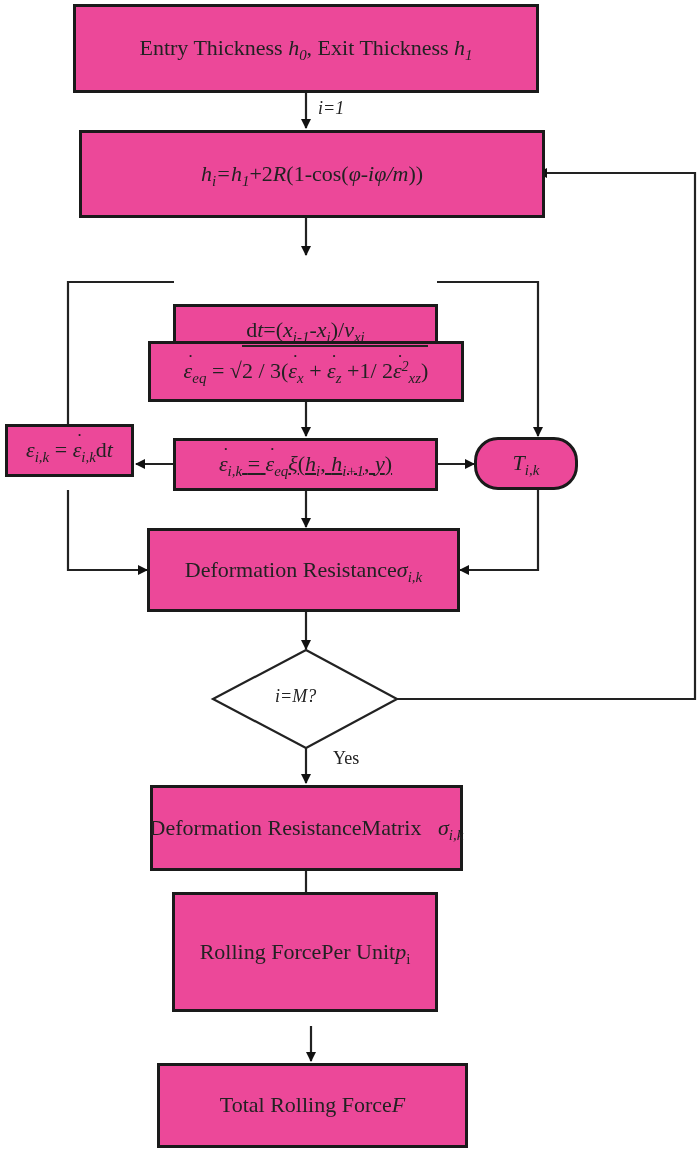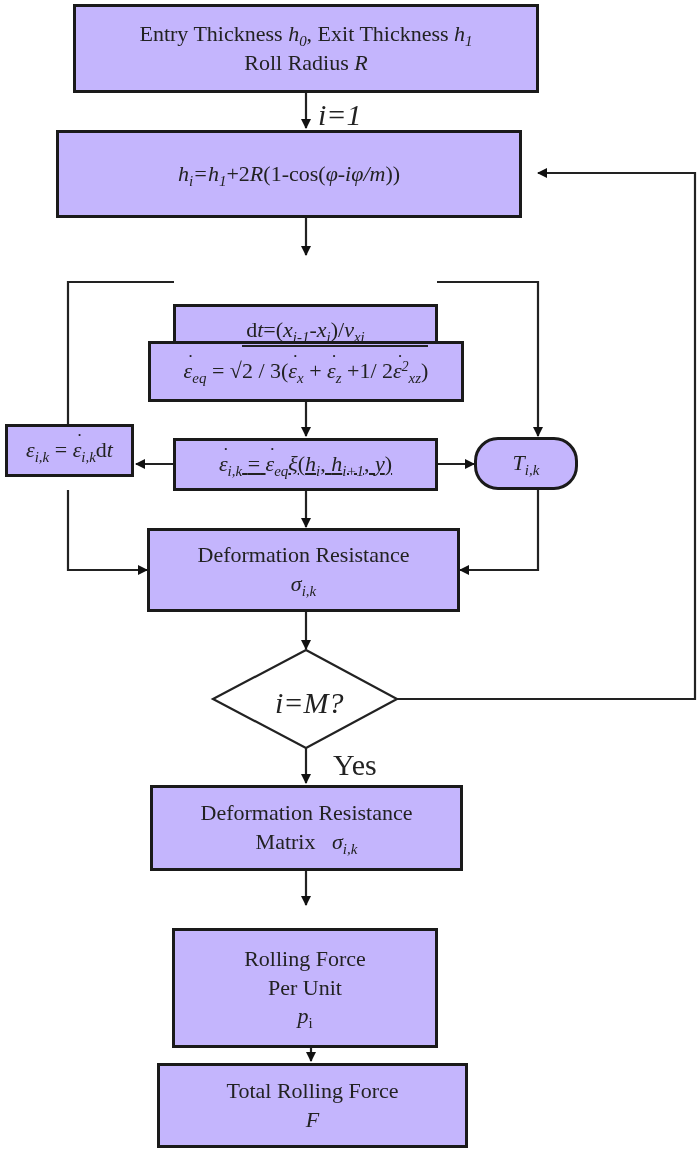--- a/index.html
+++ b/index.html
@@ -1,29 +1,29 @@
 <!DOCTYPE html>
 <html><head>
 <meta charset="utf-8">
 <style>
   html, body { margin: 0; padding: 0; background: #ffffff; }
   body { width: 700px; height: 1152px; position: relative; overflow: hidden;
          font-family: "Liberation Serif", "DejaVu Serif", serif; color: #222; }
-  .box { position: absolute; box-sizing: border-box; border: 3px solid #1a1a1a; background: #c4b5fd;
-         display: flex; flex-direction: column; align-items: center; justify-content: center;
+  .box { position: absolute; box-sizing: border-box; border: 3px solid #1a1a1a; background: #ec4899;
+         display: flex; flex-direction: row; align-items: center; justify-content: center;
          text-align: center; font-size: 22px; line-height: 1.3; }
   .box .line { white-space: nowrap; }
   .math { font-style: italic; }
   .up { font-style: normal; }
   sub { font-size: 0.68em; vertical-align: -0.35em; line-height: 0; }
   sup { font-size: 0.62em; vertical-align: 0.5em; line-height: 0; }
   .dot { position: relative; display: inline-block; }
   .dot::before { content: "\02D9"; position: absolute; left: 0.18em; top: -0.42em; font-style: normal; font-size: 0.9em; }
   .sqrt { border-top: 2px solid #222; padding-top: 11px; margin-top: 29px; }
-  .label { position: absolute; font-size: 30px; white-space: nowrap; }
+  .label { position: absolute; font-size: 18px; white-space: nowrap; }
   svg.conn { position: absolute; left: 0; top: 0; }
 </style>
 </head>
 <body>
 
 <svg class="conn" width="700" height="1152">
   <defs>
     <marker id="ah" markerWidth="10" markerHeight="10" refX="9" refY="5" orient="auto" markerUnits="userSpaceOnUse">
       <path d="M0,0 L10,5 L0,10 z" fill="#111"></path>
     </marker>
@@ -63,28 +63,25 @@
     <line x1="311" y1="1026" x2="311" y2="1061" marker-end="url(#ah)"></line>
   </g>
 
   <polygon points="306,650 397,699 306,748 213,699" fill="#fff" stroke="#222" stroke-width="2.2"></polygon>
 </svg>
 
 <div class="box" style="left:73px; top:4px; width:466px; height:89px;">
   <div class="line">
     <span>Entry Thickness </span><span class="math">h</span><sub class="math">0</sub><span>, Exit Thickness </span><span class="math">h</span><sub class="math">1</sub>
   </div>
-  <div class="line">
-    <span>Roll Radius </span><span class="math">R</span>
-  </div>
 </div>
 
 <div class="label math" style="left:318px; top:98px;">i=1</div>
 
-<div class="box" style="left:56px; top:130px; width:466px; height:88px;">
+<div class="box" style="left:79px; top:130px; width:466px; height:88px;">
   <div class="line math">h<sub>i</sub>=h<sub>1</sub><span class="up">+2</span>R<span class="up">(1-cos(</span>φ-iφ/m<span class="up">))</span></div>
 </div>
 
 <div class="box" style="left:173px; top:256px; width:265px; height:52px;margin-top:48px;">
   <div class="line">d<span class="math">t</span>=(<span class="math">x<sub>i-1</sub></span>-<span class="math">x<sub>i</sub></span>)/<span class="math">v<sub>xi</sub></span></div>
 </div>
 
 <div class="box" style="left:148px; top:341px; width:316px; height:61px;">
   <div class="line math"><span class="dot">ε</span><sub>eq</sub> <span class="up">= √</span><span class="sqrt up">2 / 3(<span class="math"><span class="dot">ε</span><sub>x</sub></span> + <span class="math"><span class="dot">ε</span><sub>z</sub></span> +1/ 2<span class="math"><span class="dot">ε</span><sup>2</sup><sub>xz</sub></span>)</span></div>
 </div>
@@ -108,21 +105,21 @@
 
 <div class="label math" style="left:275px; top:686px;">i=M?</div>
 
 <div class="label" style="left:333px; top:748px;">Yes</div>
 
 <div class="box" style="left:150px; top:785px; width:313px; height:86px;">
   <div class="line">Deformation Resistance</div>
   <div class="line"><span>Matrix</span>&nbsp;&nbsp;&nbsp;<span class="math">σ<sub>i,k</sub></span></div>
 </div>
 
-<div class="box" style="left:172px; top:928px; width:266px; height:120px;">
+<div class="box" style="left:172px; top:892px; width:266px; height:120px;">
   <div class="line">Rolling Force</div>
   <div class="line">Per Unit</div>
   <div class="line math">p<sub class="up">i</sub></div>
 </div>
 
 <div class="box" style="left:157px; top:1063px; width:311px; height:85px;">
   <div class="line">Total Rolling Force</div>
   <div class="line math">F</div>
 </div>
 

